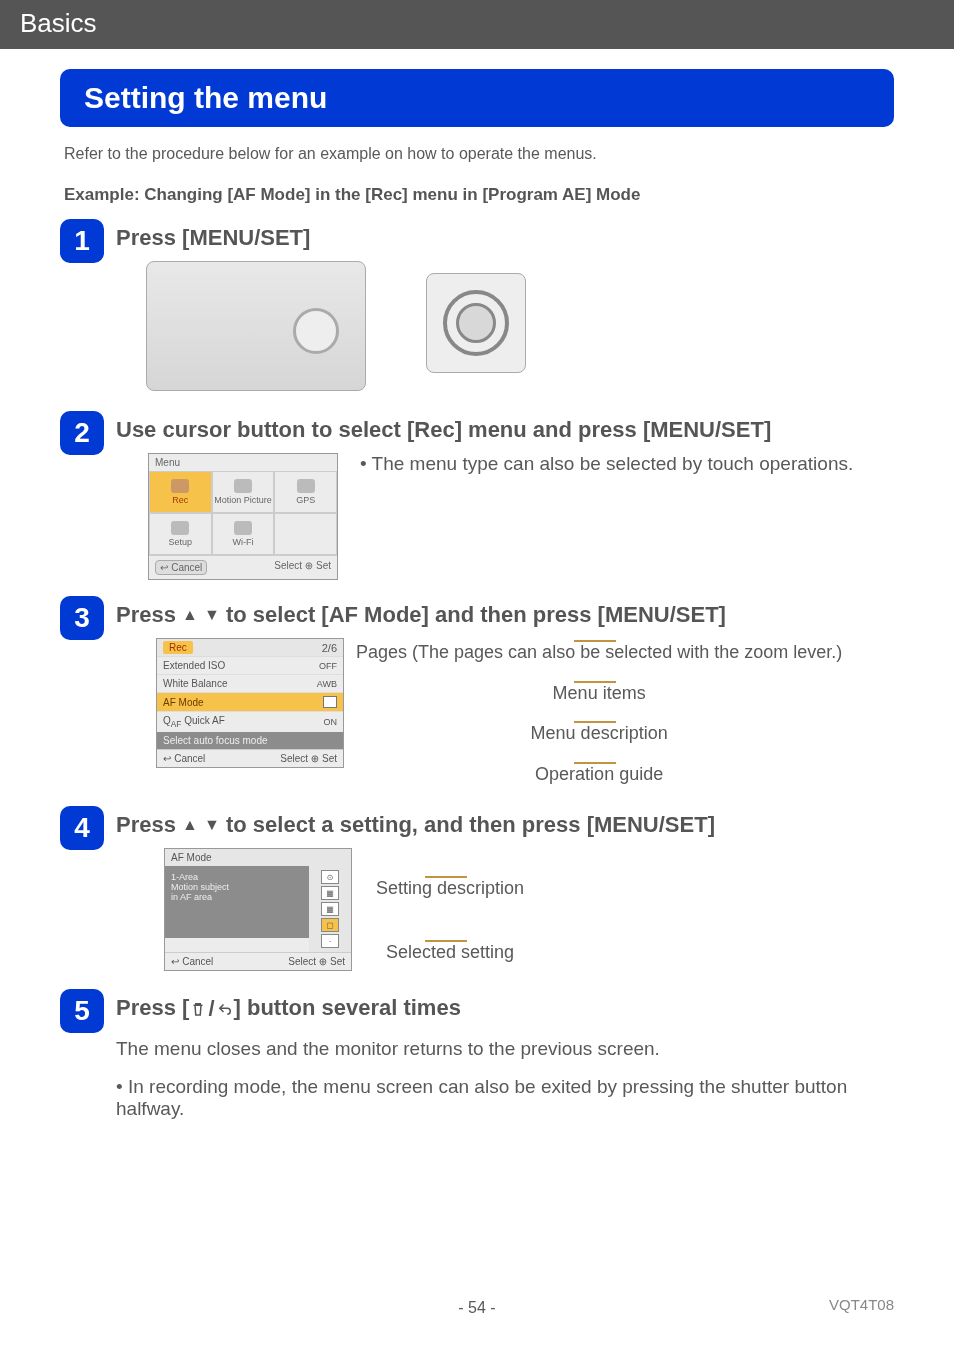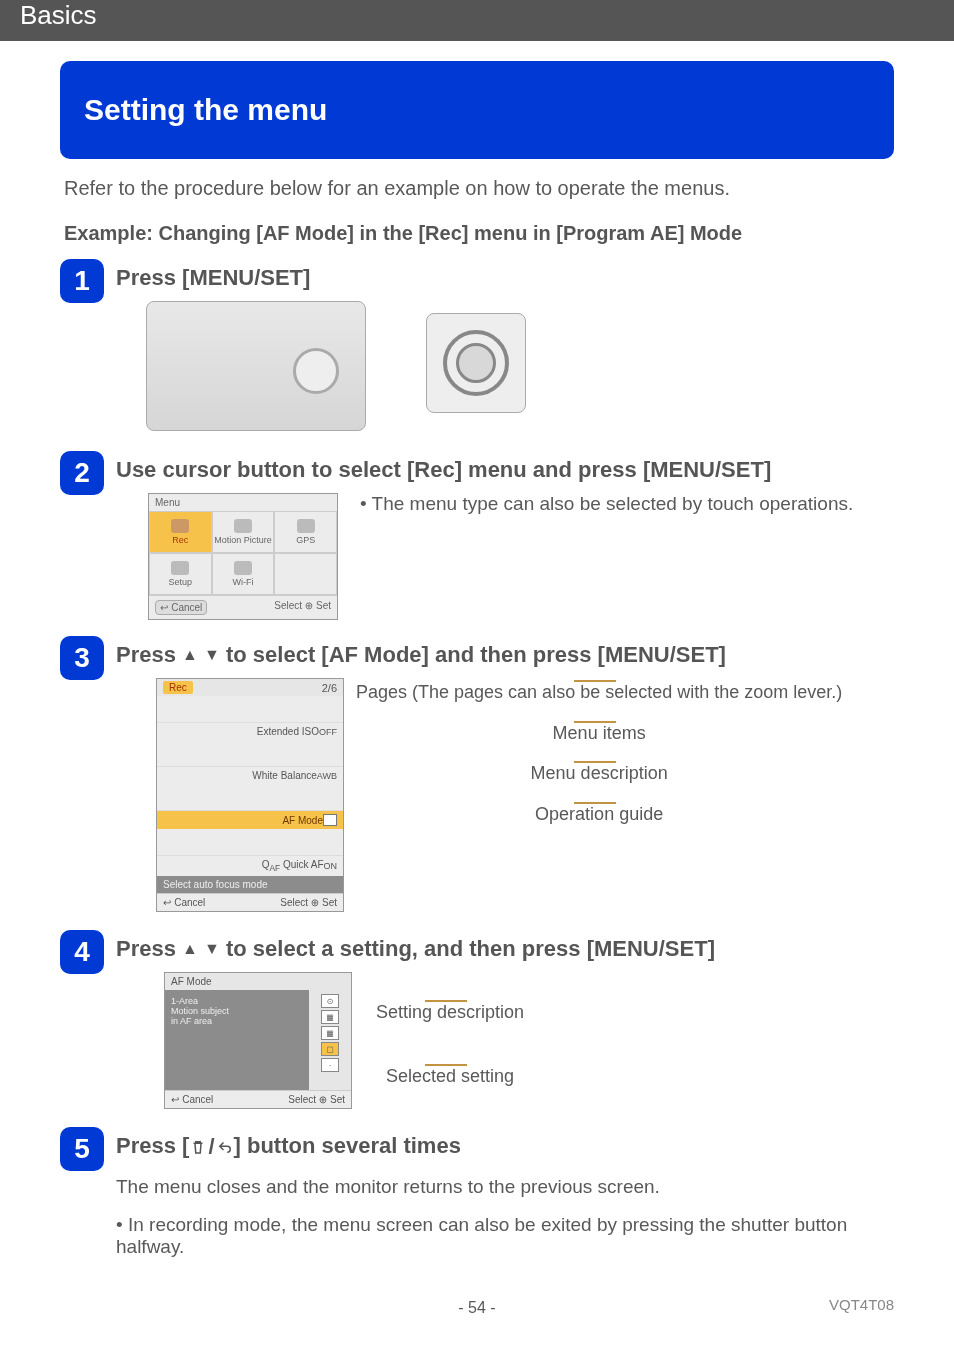--- a/index.html
+++ b/index.html
@@ -8,35 +8,35 @@
     width: 954px;
     height: 1357px;
     background: #fff;
     color: #595959;
     position: relative;
     font-size: 19px;
   }
   .header-bar {
     background: #545554;
     color: #fff;
-    padding: 0 20px 10px 20px;
+    padding: 8px 20px 10px 20px;
     font-size: 26px;
   }
   .content { padding: 0 60px; }
   .section-title {
     background: #0039D3;
     color: #fff;
     font-weight: bold;
     font-size: 30px;
-    padding: 32px 24px;
+    padding: 12px 24px;
     margin: 20px 0 18px 0;
     border-radius: 10px;
   }
-  .intro { margin: 0 0 22px 4px; font-size: 20px; }
-  .example-heading { font-weight: bold; margin: 0 0 14px 4px; font-size: 20px; color:#555;}
+  .intro { margin: 0 0 22px 4px; font-size: 16px; }
+  .example-heading { font-weight: bold; margin: 0 0 14px 4px; font-size: 17px; color:#555;}
   .step { display: flex; margin-bottom: 14px; }
   .step-num {
     flex: 0 0 44px;
     height: 44px;
     background: #0039D3;
     color: #fff;
     font-weight: bold;
     font-size: 28px;
     border-radius: 10px;
     display: flex;
@@ -89,21 +89,21 @@
   .menu-footer .cancel{ background:#ddd; border:1px solid #aaa; border-radius:4px; padding:1px 4px;}
   .step2-note { font-size:19px; }
   .step2-note .bullet::before{ content:"• "; }
 
   .rec-screen {
     width:188px; background:#ececec; border:1px solid #999;
     font-size:11px; color:#555;
   }
   .rec-header{ display:flex; justify-content:space-between; align-items:center; padding:2px 6px; background:#e6e6e6;}
   .rec-header .tab{ background:#f7c24a; color:#a03000; padding:1px 6px; font-size:10px; border-radius:2px;}
-  .rec-row{ display:flex; justify-content:flex-end; align-items:center; padding:3px 6px; border-top:1px solid #ddd; font-size:10px;margin-top:26px;}
+  .rec-row{ display:flex; justify-content:space-between; align-items:center; padding:3px 6px; border-top:1px solid #ddd; font-size:10px;}
   .rec-row.sel{ background:#f7c24a; color:#6b3a00;}
   .rec-row .val{ font-size:9px; }
   .rec-row .valbox{ width:14px; height:12px; border:1px solid #777; background:#fff;}
   .rec-desc{ background:#8c8c8c; color:#eee; padding:3px 6px; font-size:10px;}
   .rec-footer{ display:flex; justify-content:space-between; padding:3px 6px; font-size:10px; border-top:1px solid #ccc;}
 
   .callouts { font-size:18px; }
   .callout-row{ display:flex; align-items:center; margin-bottom:3px;flex-direction:column;}
   .callout-line{ height:2px; background:#c29340; margin-right:8px;}
   .callout-row.l1 .callout-line{ width:42px;}
@@ -112,21 +112,21 @@
   .callout-row.l4 .callout-line{ width:42px;}
 
   .step3-row { display:flex; gap:12px; align-items:flex-start; margin:10px 0 4px 40px;}
   .step3-callouts { display:flex; flex-direction:column; justify-content:space-between; height:150px; padding-top:2px;}
 
   .af-screen{
     width:188px; background:#ececec; border:1px solid #999; font-size:10px; color:#555;
   }
   .af-title{ padding:3px 6px; background:#e6e6e6;}
   .af-body{ display:flex; }
-  .af-left{ flex:1; background:#8c8c8c; color:#eee; padding:6px; font-size:9px; height:100px;}
+  .af-left{ flex:1; background:#8c8c8c; color:#eee; padding:6px; font-size:9px; height:72px;}
   .af-right{ width:42px; display:flex; flex-direction:column; align-items:center; gap:2px; padding:4px 0; background:#e6e6e6;}
   .af-opt{ width:18px; height:14px; border:1px solid #888; background:#fff; font-size:8px; display:flex; align-items:center; justify-content:center;}
   .af-opt.sel{ background:#f7c24a;}
   .af-footer{ display:flex; justify-content:space-between; padding:3px 6px; border-top:1px solid #ccc;}
 
   .step4-row{ display:flex; gap:24px; align-items:flex-start; margin:10px 0 4px 48px;}
   .step4-callouts{ display:flex; flex-direction:column; gap:38px; padding-top:28px;}
 
   .step5-body p{ font-size:19px; margin-top:16px;}
   .step5-body .sub{ margin-left:0;}

